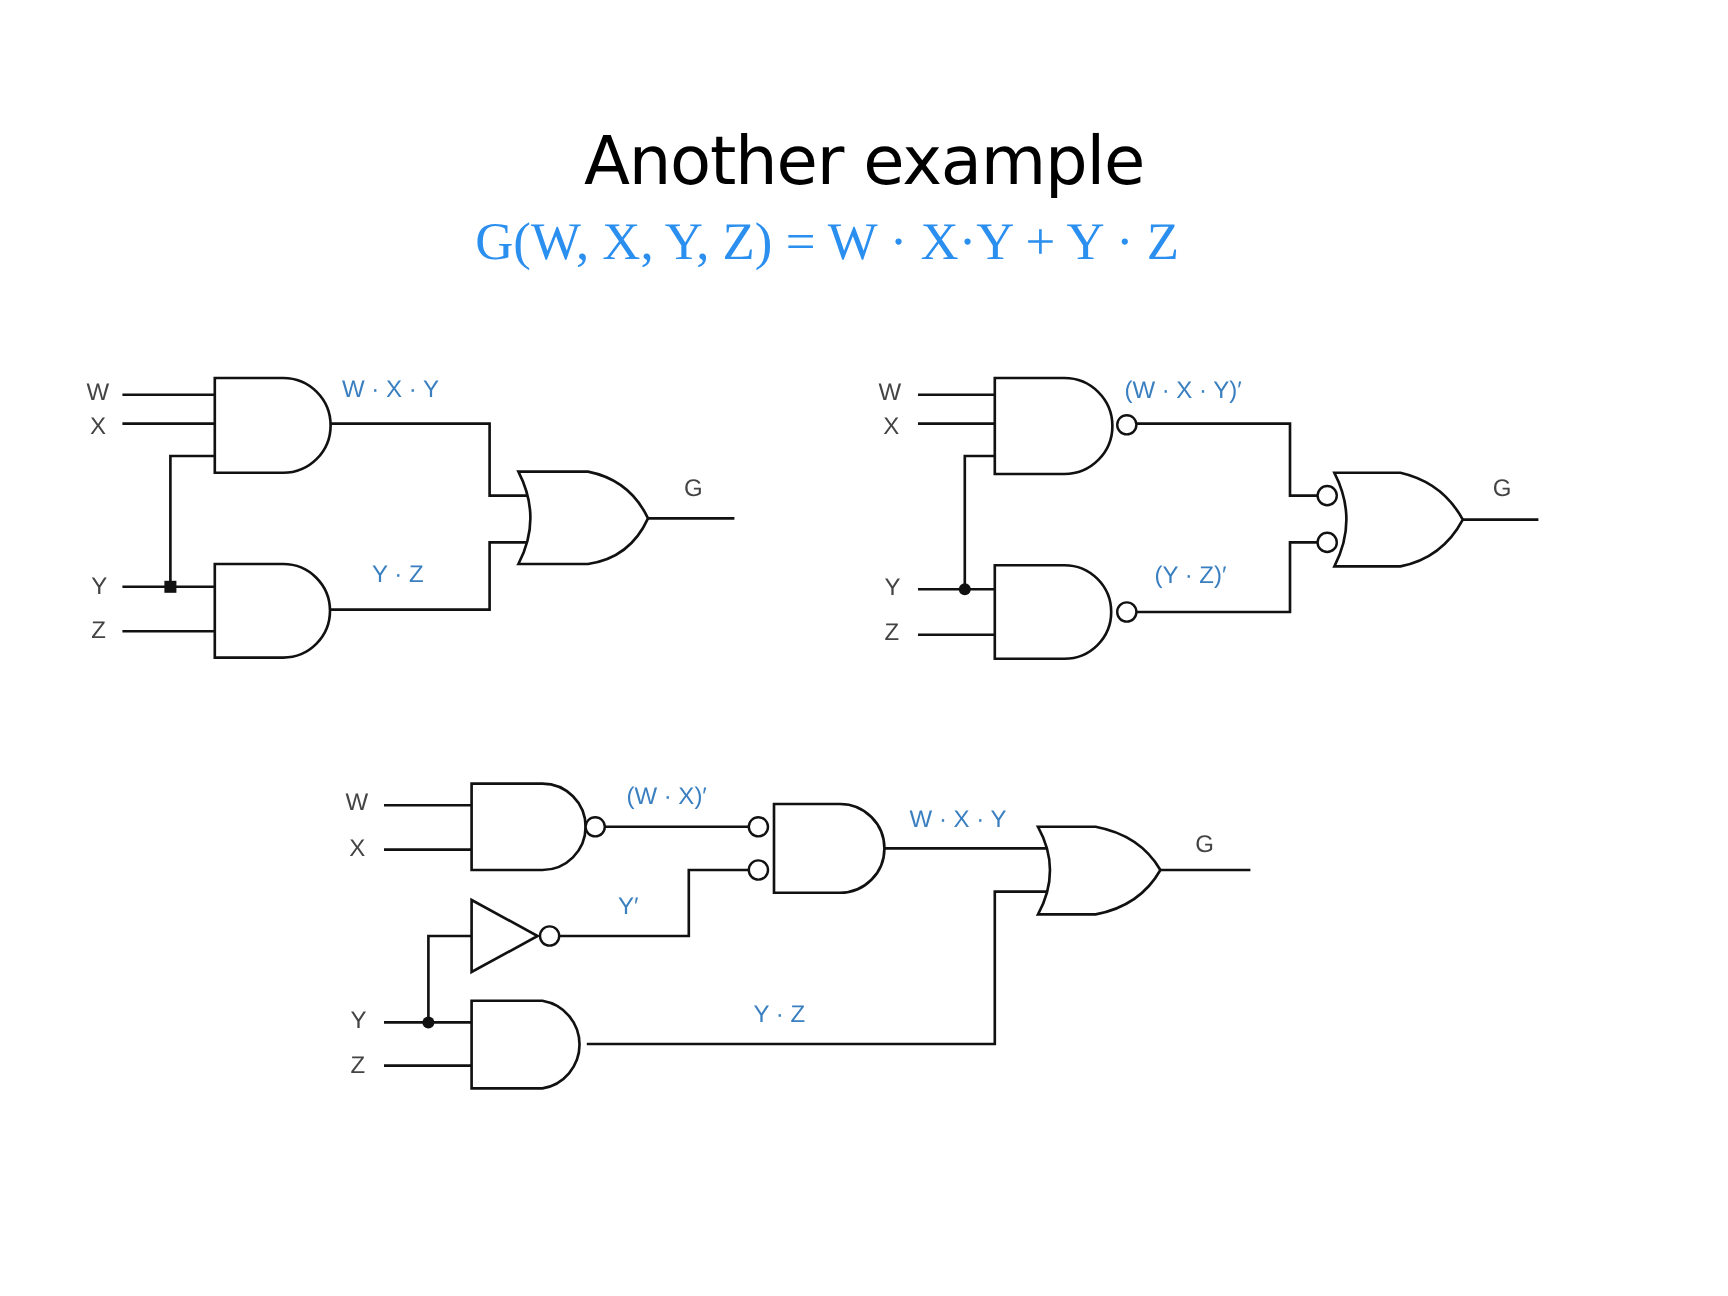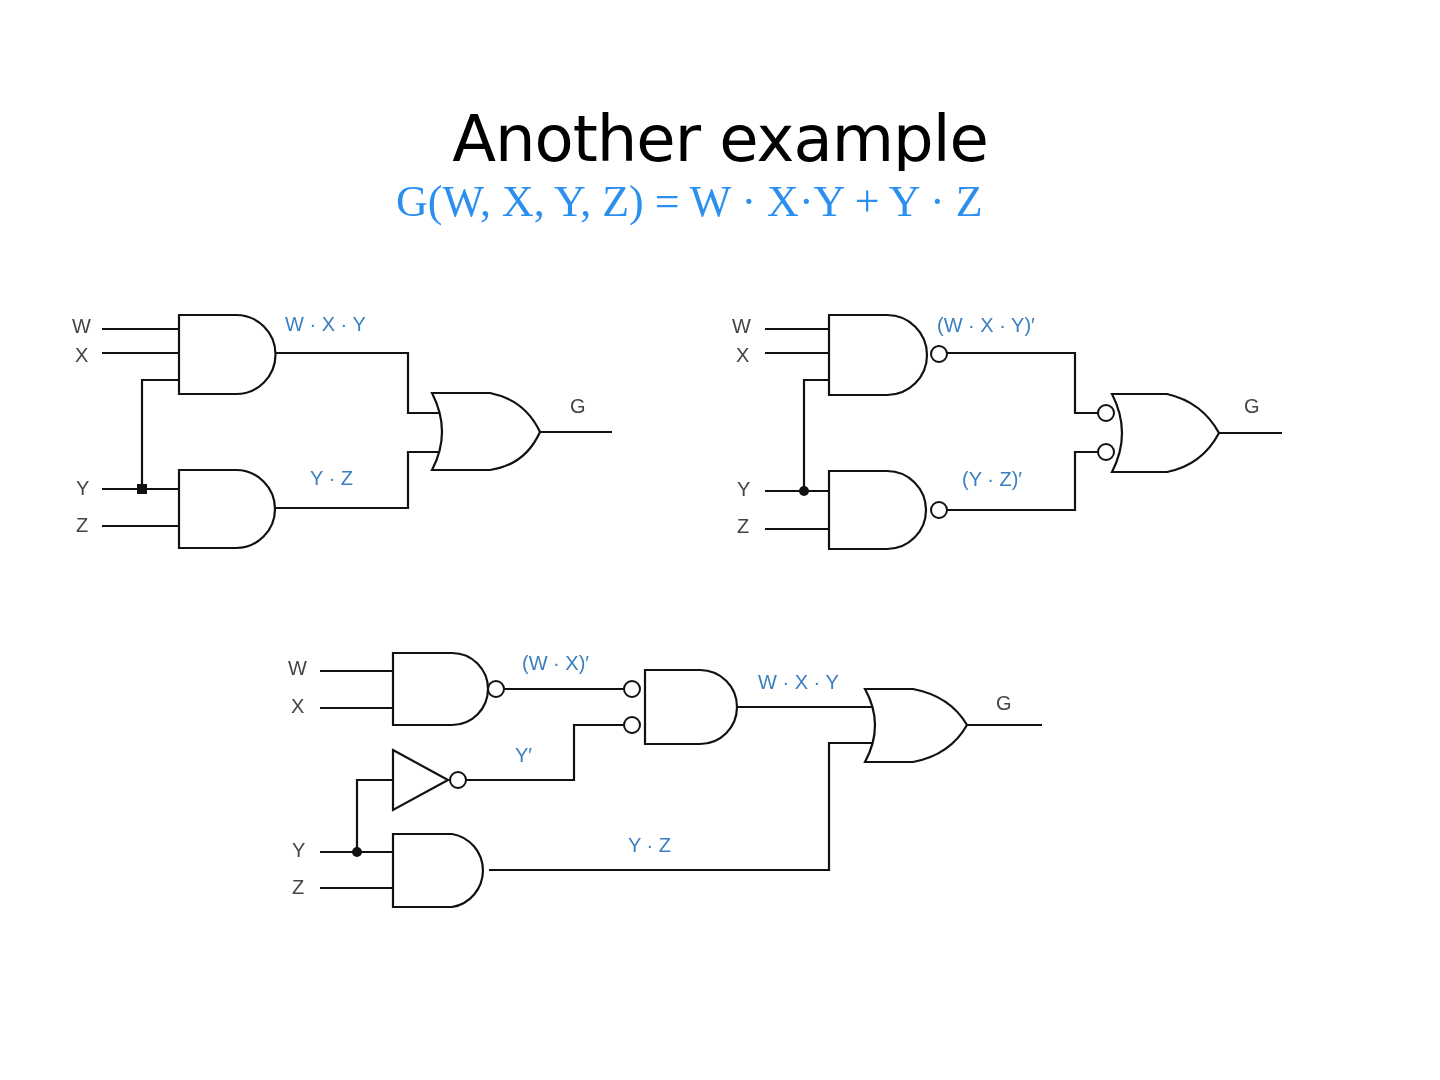--- a/index.html
+++ b/index.html
@@ -1,18 +1,18 @@
 <!DOCTYPE html>
 <html><head>
 <meta charset="utf-8">
 <style>
   html, body { margin: 0; padding: 0; background: #ffffff; }
   body { width: 1440px; height: 1080px; position: relative; overflow: hidden; font-family: "Liberation Sans", sans-serif; }
   .title-wrap { position: absolute; left: 0; top: 95px; width: 1440px; height: 76px; overflow: hidden; text-align: center; }
-  .title { font-family: "DejaVu Sans", "Liberation Sans", sans-serif; font-size: 64px; color: #000; line-height: 1; margin-top: 12px; letter-spacing: -1px; }
+  .title { font-family: "DejaVu Sans", "Liberation Sans", sans-serif; font-size: 56px; color: #000; line-height: 1; margin-top: 12px; letter-spacing: -1px; }
   .equation { position: absolute; left: 396px; top: 176px; width: 660px; font-family: Liberation Serif, serif; font-size: 44px; color: #2b8fef; white-space: nowrap; letter-spacing: 0px; filter: blur(0.4px); }
   svg.circuits { position: absolute; left: 0; top: 0; }
   .wire { stroke: #111; stroke-width: 2.2; fill: none; }
   .gate { stroke: #111; stroke-width: 2.2; fill: #fff; }
   .bubble { stroke: #111; stroke-width: 2; fill: #fff; }
   .dot { fill: #111; }
   .inlabel { font-family: "Liberation Sans", sans-serif; font-size: 20px; fill: #444; }
   .sig { font-family: "Liberation Sans", sans-serif; font-size: 20px; fill: #3a7fc0; }
 </style>
 </head>

